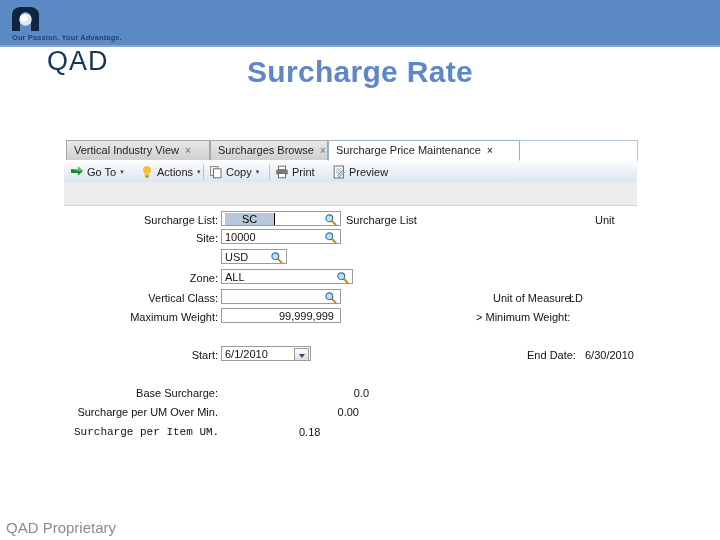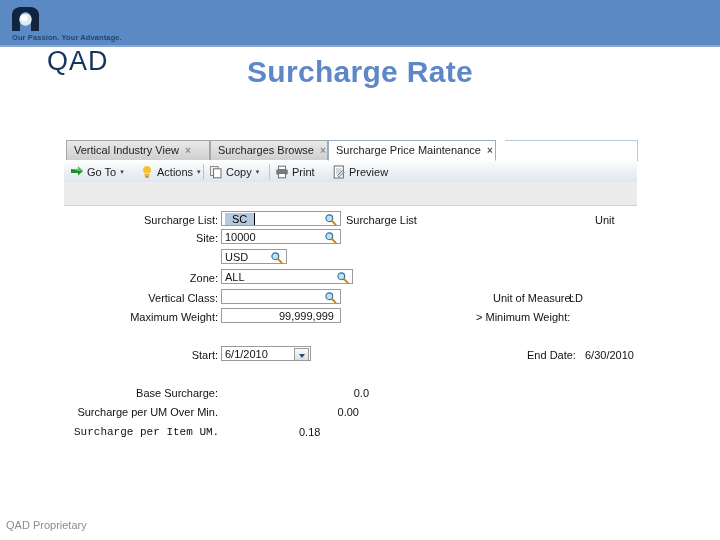--- a/index.html
+++ b/index.html
@@ -83,21 +83,21 @@
   .tab.active {
     background: #ffffff;
     border-color: #9ab0c9;
     border-bottom: 1px solid #ffffff;
     z-index: 3;
     height: 21px;
   }
   .tab.active .x { color: #555; }
   #tab0 { left: 2px;   width: 144px; }
   #tab1 { left: 146px; width: 118px; }
-  #tab2 { left: 264px; width: 168px; }
+  #tab2 { left: 264px; width: 192px; }
   .tabs-filler {
     position: absolute; left: 441px; top: 1px;
     width: 132px; height: 20px;
     border: 1px solid #b9c6d6; border-left: none; border-bottom: none;
     background: #ffffff;
   }
 
   
   .toolbar {
     position: absolute; left: 0; top: 22px;
@@ -141,21 +141,21 @@
     position: absolute; box-sizing: border-box;
     border: 1px solid #9b9b9b;
     background: #ffffff;
     height: 15px;
     font-size: 11px; color: #111;
   }
   .fbox .v {
     position: absolute; left: 3px; top: 1px;
     line-height: 12px; white-space: nowrap;
   }
-  .fbox .v.sel { background: #b8c8dc; color: #000; padding: 0 7px; }
+  .fbox .v.sel { background: #b8c8dc; color: #000; padding: 0 17px; }
   .fbox .v.caret { border-right: 1px solid #000; }
   .fbox .v.num { left: auto; right: 6px; }
   .lookup {
     position: absolute; top: 1px; width: 13px; height: 13px;
   }
   .dropbtn {
     position: absolute; top: 1px; right: 1px;
     width: 15px; height: 13px;
     box-sizing: border-box;
     border: 1px solid #9b9b9b;
@@ -164,21 +164,21 @@
   .dropbtn::after {
     content: ""; position: absolute; left: 4px; top: 5px;
     border-left: 3.5px solid transparent;
     border-right: 3.5px solid transparent;
     border-top: 4px solid #2b4a74;
   }
 
   
   .footer {
     position: absolute; left: 6px; top: 519px;
-    font-size: 11px; color: #8c8c8c;
+    font-size: 15px; color: #8c8c8c;
   }
 </style>
 </head>
 <body>
 
 <div id="slide">
 
   <div class="header-band">
     <div class="logo-wrap">
       <svg class="logo-mark" viewBox="0 0 30 26">

